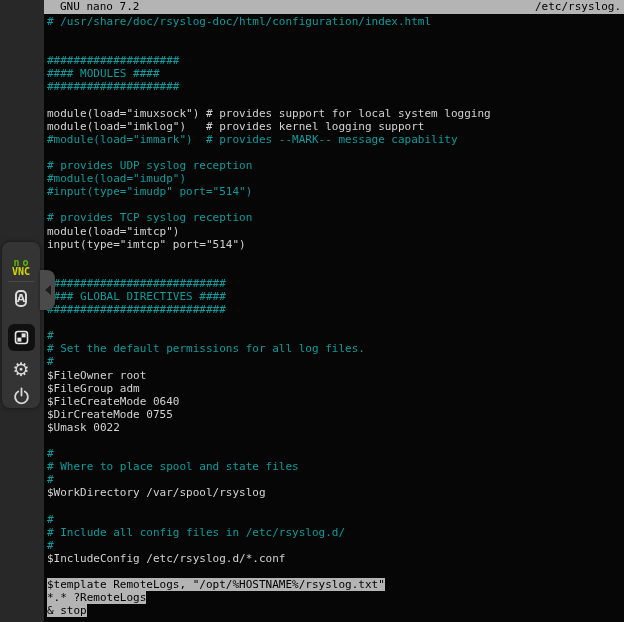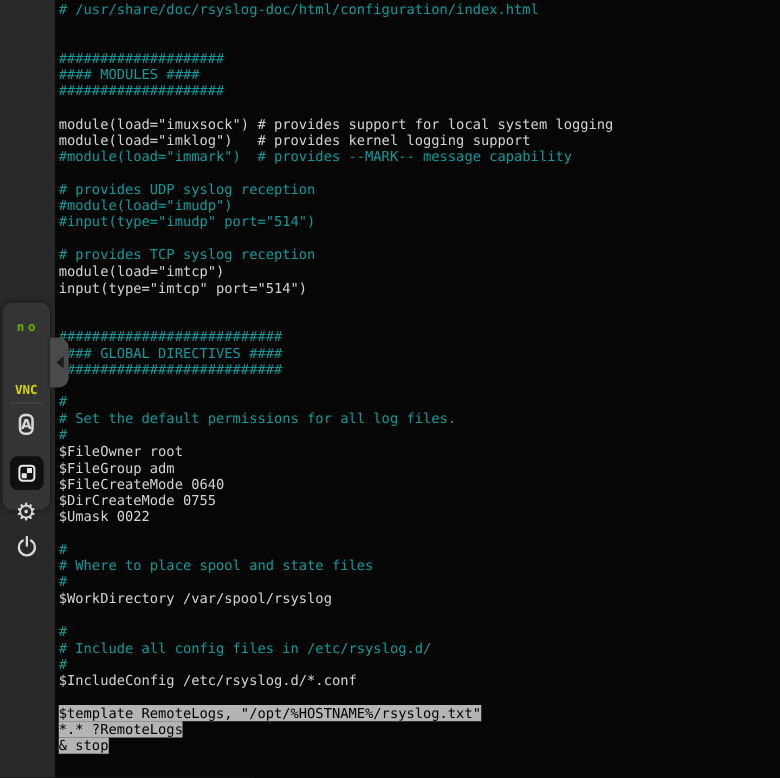--- a/index.html
+++ b/index.html
@@ -27,21 +27,21 @@
   
   .vnc-panel{
     position:absolute;left:2px;top:242px;width:38px;height:166px;
     background:#343434;border-radius:8px;box-shadow:0 0 4px rgba(0,0,0,.5);
   }
   .vnc-logo{
     text-align:center;padding-top:16px;font-weight:bold;font-size:10px;line-height:9px;
     font-family:"DejaVu Sans Mono",monospace;
   }
   .logo-no{display:block;color:var(--logo_green,#61b503);letter-spacing:3px;margin-left:3px;}
-  .logo-vnc{display:block;color:var(--logo_yellow,#d6d600);letter-spacing:0px;margin-top:41px;}
+  .logo-vnc{display:block;color:var(--logo_yellow,#d6d600);letter-spacing:0px;}
   .vnc-sep{height:1px;background:#4a4a4a;margin:5px 6px 0 6px;}
   .vnc-btn{
     display:block;margin:8px auto 0 auto;background:transparent;border:none;
     padding:0;cursor:pointer;color:var(--icon,#d9d9d9);
   }
   .akey{
     width:21px;height:21px;border:2px solid var(--icon,#d9d9d9);border-radius:5px;
     font-size:11px;font-weight:bold;line-height:17px;text-align:center;
     color:var(--icon,#d9d9d9);font-family:"DejaVu Sans",sans-serif;
   }
@@ -59,20 +59,24 @@
   }
   .tri{
     width:0;height:0;border-top:5px solid transparent;border-bottom:5px solid transparent;
     border-right:6px solid #1c1c1c;
   }
 </style>
 </head>
 <body>
 
 <div class="terminal">
+  <div class="titlebar">
+    <span>GNU nano 7.2</span>
+    <span>/etc/rsyslog.</span>
+  </div>
   <div class="buffer" id="buffer"><div class="ln c"><span># /usr/share/doc/rsyslog-doc/html/configuration/index.html</span></div><div class="ln p"><span> </span></div><div class="ln p"><span> </span></div><div class="ln c"><span>####################</span></div><div class="ln c"><span>#### MODULES ####</span></div><div class="ln c"><span>####################</span></div><div class="ln p"><span> </span></div><div class="ln p"><span>module(load="imuxsock") # provides support for local system logging</span></div><div class="ln p"><span>module(load="imklog")   # provides kernel logging support</span></div><div class="ln c"><span>#module(load="immark")  # provides --MARK-- message capability</span></div><div class="ln p"><span> </span></div><div class="ln c"><span># provides UDP syslog reception</span></div><div class="ln c"><span>#module(load="imudp")</span></div><div class="ln c"><span>#input(type="imudp" port="514")</span></div><div class="ln p"><span> </span></div><div class="ln c"><span># provides TCP syslog reception</span></div><div class="ln p"><span>module(load="imtcp")</span></div><div class="ln p"><span>input(type="imtcp" port="514")</span></div><div class="ln p"><span> </span></div><div class="ln p"><span> </span></div><div class="ln c"><span>###########################</span></div><div class="ln c"><span>#### GLOBAL DIRECTIVES ####</span></div><div class="ln c"><span>###########################</span></div><div class="ln p"><span> </span></div><div class="ln c"><span>#</span></div><div class="ln c"><span># Set the default permissions for all log files.</span></div><div class="ln c"><span>#</span></div><div class="ln p"><span>$FileOwner root</span></div><div class="ln p"><span>$FileGroup adm</span></div><div class="ln p"><span>$FileCreateMode 0640</span></div><div class="ln p"><span>$DirCreateMode 0755</span></div><div class="ln p"><span>$Umask 0022</span></div><div class="ln p"><span> </span></div><div class="ln c"><span>#</span></div><div class="ln c"><span># Where to place spool and state files</span></div><div class="ln c"><span>#</span></div><div class="ln p"><span>$WorkDirectory /var/spool/rsyslog</span></div><div class="ln p"><span> </span></div><div class="ln c"><span>#</span></div><div class="ln c"><span># Include all config files in /etc/rsyslog.d/</span></div><div class="ln c"><span>#</span></div><div class="ln p"><span>$IncludeConfig /etc/rsyslog.d/*.conf</span></div><div class="ln p"><span> </span></div><div class="ln sel"><span>$template RemoteLogs, "/opt/%HOSTNAME%/rsyslog.txt"</span></div><div class="ln sel"><span>*.* ?RemoteLogs</span></div><div class="ln sel"><span>&amp; stop</span></div></div>
 </div>
 
 <div class="vnc-panel">
   <div class="vnc-logo">
     <span class="logo-no">no</span>
     <span class="logo-vnc">VNC</span>
   </div>
   <div class="vnc-sep"></div>
 

